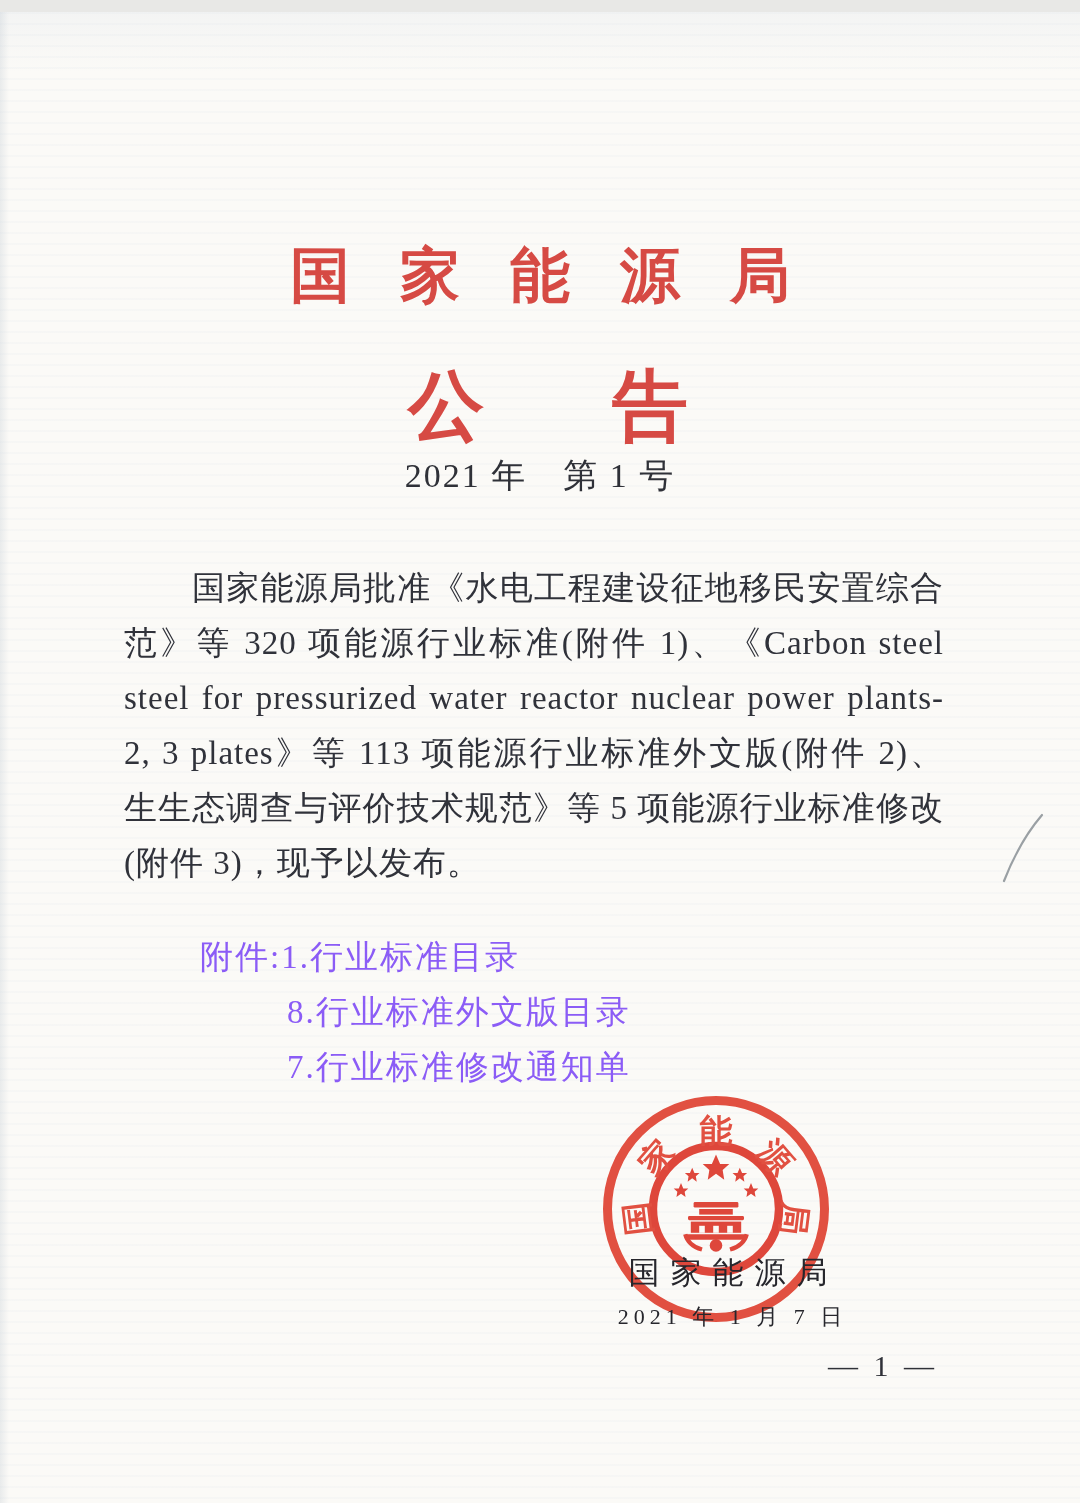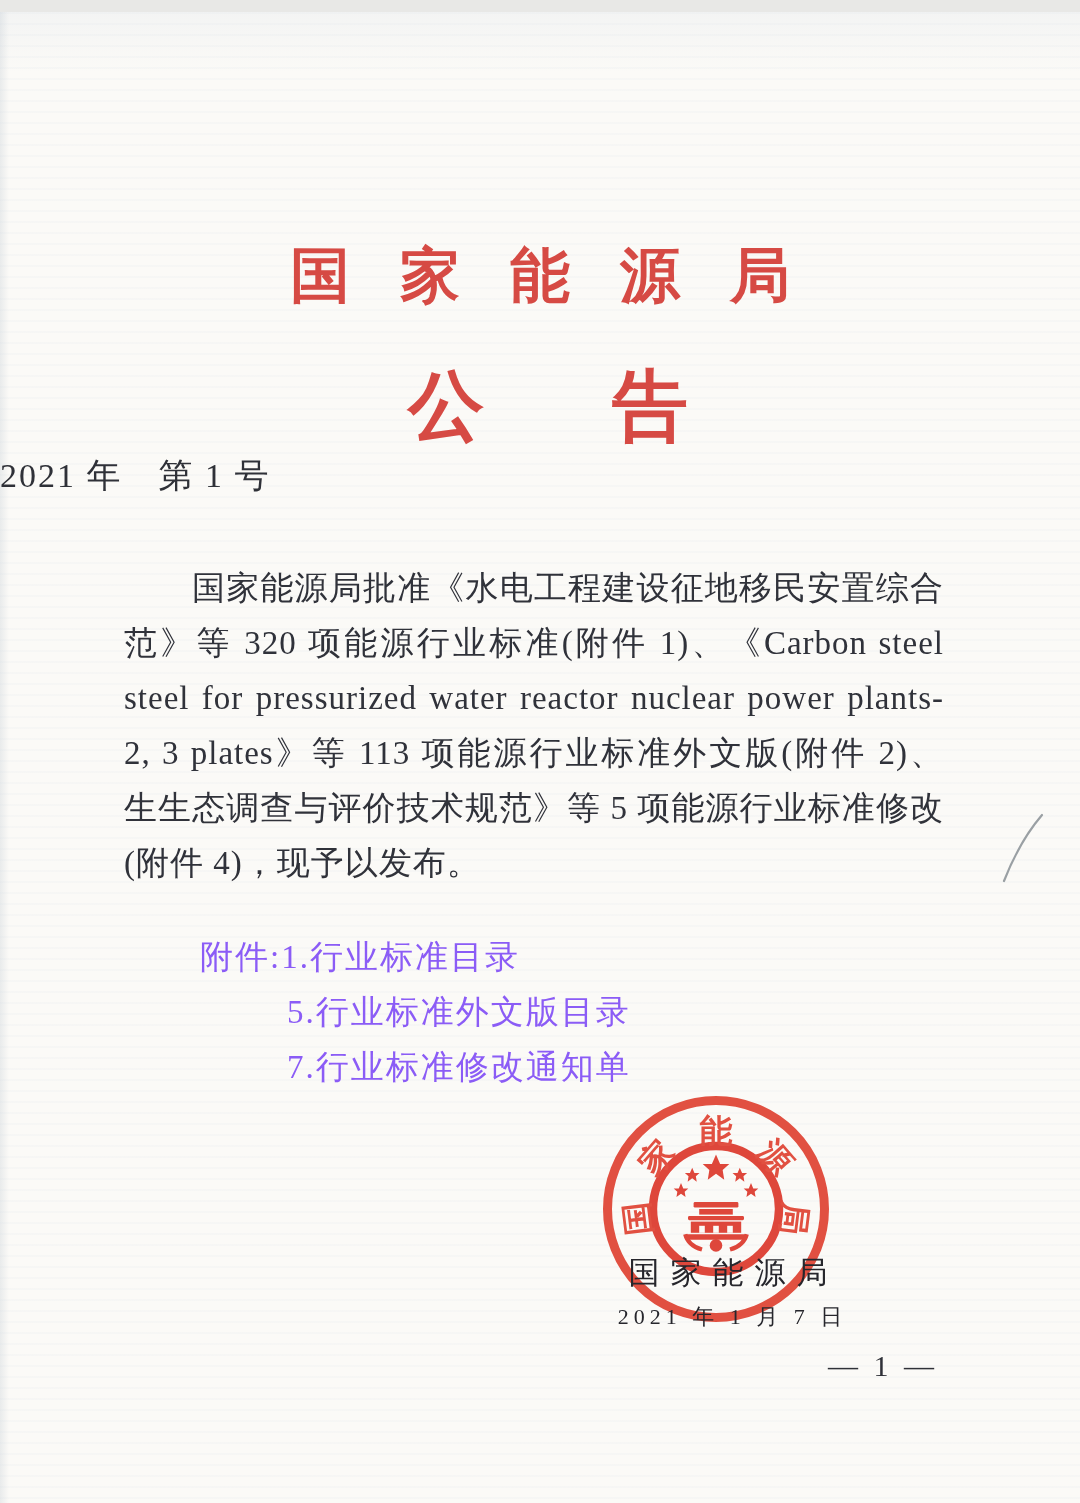--- a/index.html
+++ b/index.html
@@ -29,20 +29,21 @@
     letter-spacing:50px;padding-left:50px;box-sizing:border-box;
   }
   .doc-type{
     position:absolute;top:344px;left:8px;width:100%;
     text-align:center;
     font-size:76px;font-weight:bold;color:#d64a44;
     letter-spacing:128px;padding-left:128px;box-sizing:border-box;
   }
   .issue-line{
     position:absolute;top:441px;left:0;width:100%;
+    text-align:center;
     font-size:34px;color:#2f3138;letter-spacing:2px;
   }
   .body-text{
     position:absolute;top:549px;left:124px;width:820px;
     font-size:33px;line-height:55px;color:#30323a;
   }
   .body-line{
     text-align:justify;text-align-last:justify;
     height:55px;overflow:hidden;letter-spacing:1px;
   }
@@ -101,26 +102,26 @@
   <div class="doc-type">公告</div>
 
   <div class="issue-line">2021 年　第 1 号</div>
 
   <div class="body-text">
     <div class="body-line first">国家能源局批准《水电工程建设征地移民安置综合设计规</div>
     <div class="body-line">范》等 320 项能源行业标准(附件 1)、《Carbon steel and low alloy</div>
     <div class="body-line">steel for pressurized water reactor nuclear power plants-Part 7：Class 1,</div>
     <div class="body-line">2, 3 plates》等 113 项能源行业标准外文版(附件 2)、《水电工程水</div>
     <div class="body-line">生生态调查与评价技术规范》等 5 项能源行业标准修改通知单</div>
-    <div class="body-line last">(附件 4)，现予以发布。</div>
+    <div class="body-line last">(附件 3)，现予以发布。</div>
   </div>
 
   <div class="attachments">
     <div class="attach-row"><span>附件:</span><span>1.行业标准目录</span></div>
-    <div class="attach-row indented">5.行业标准外文版目录</div>
+    <div class="attach-row indented">8.行业标准外文版目录</div>
     <div class="attach-row indented">7.行业标准修改通知单</div>
   </div>
 
   <div class="seal">
     <svg class="emblem" viewBox="0 0 100 100">
       <defs>
         <path id="st" d="M0,-10 L2.94,-3.09 L9.51,-3.09 L4.76,1.18 L5.88,8.09 L0,3.82 L-5.88,8.09 L-4.76,1.18 L-9.51,-3.09 L-2.94,-3.09 Z" fill="#dd3c30"></path>
       </defs>
       <circle cx="50" cy="50" r="45" fill="none" stroke="#dd3c30" stroke-width="6"></circle>
       <use href="#st" transform="translate(50,21) scale(1.0)"></use>

